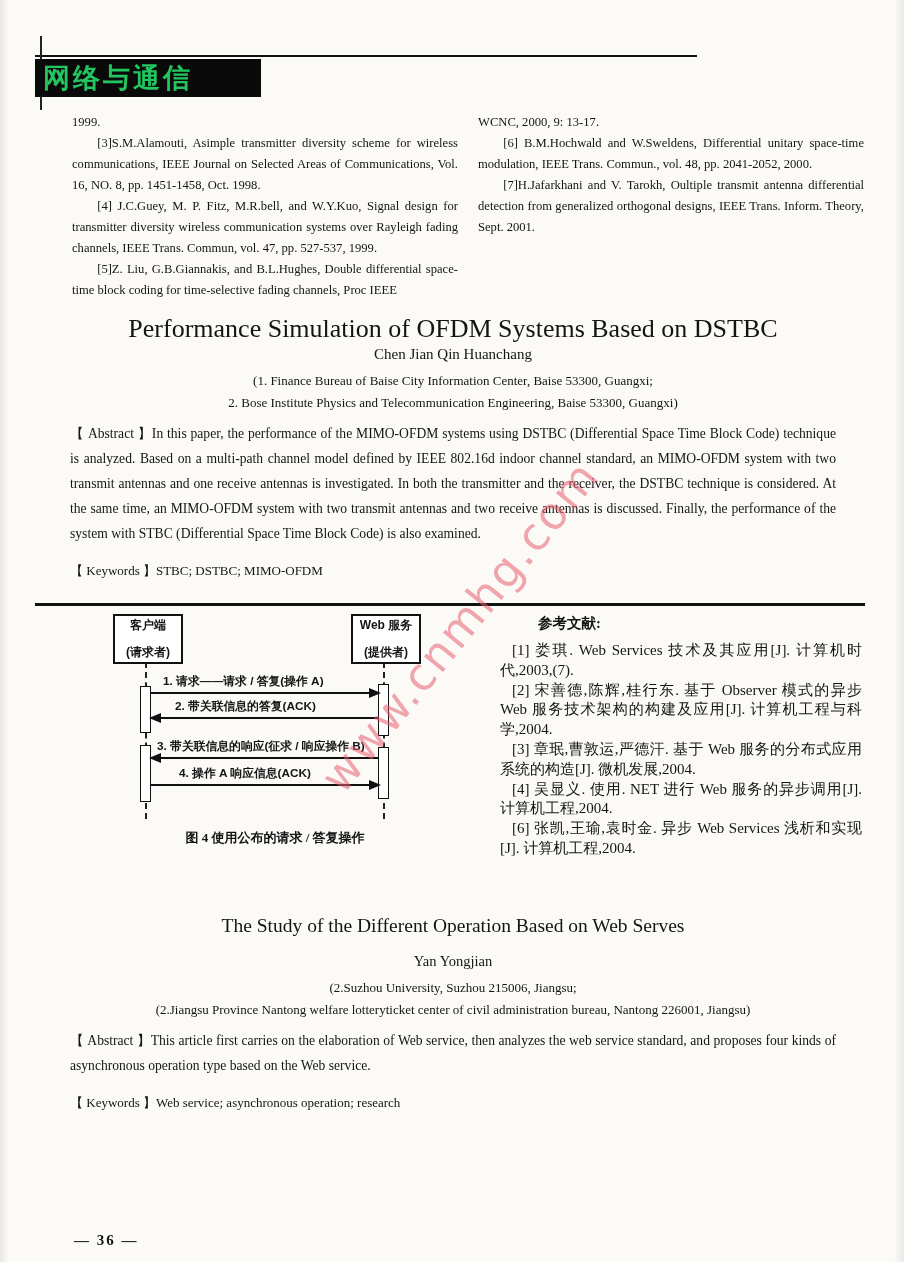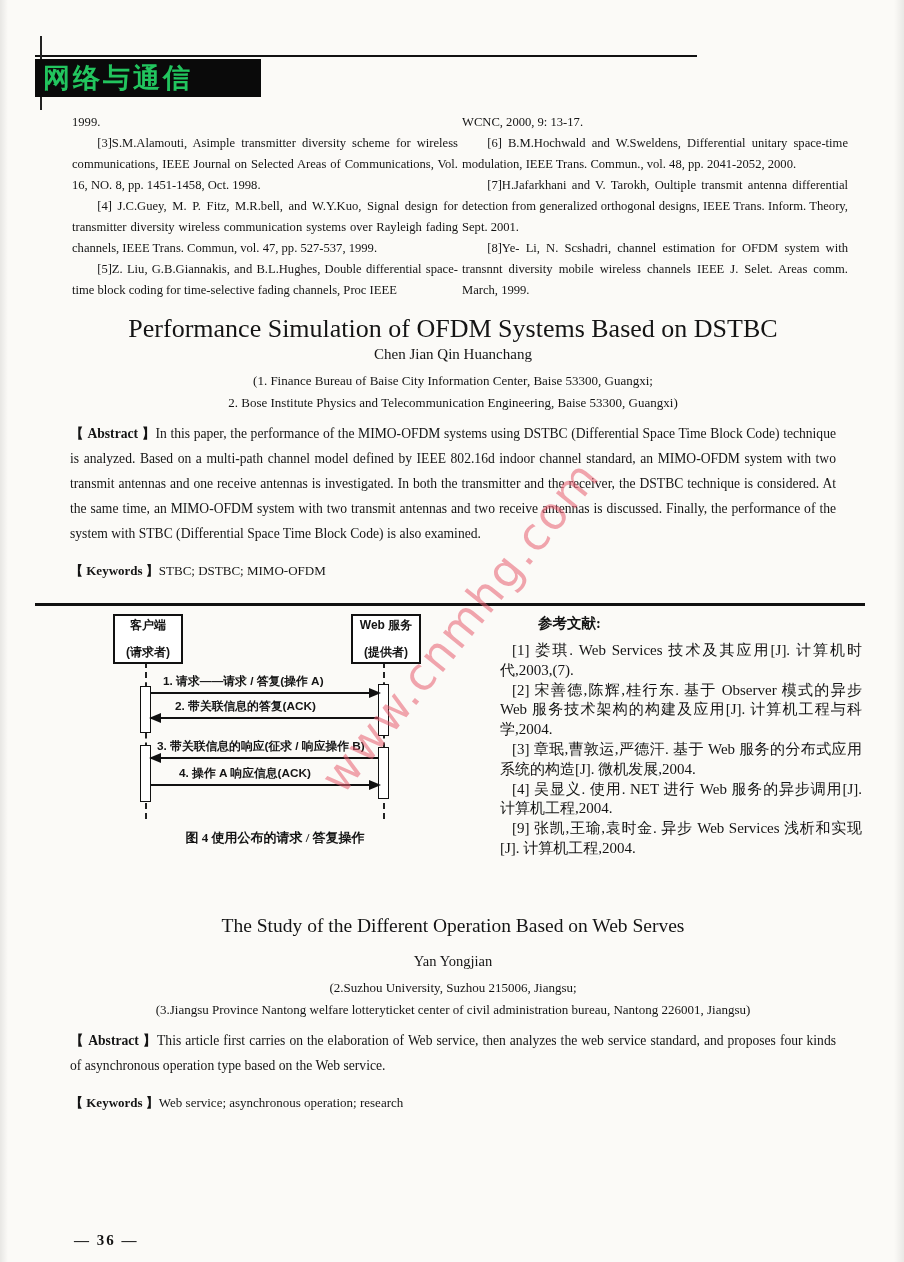--- a/index.html
+++ b/index.html
@@ -18,31 +18,31 @@
   .topline{position:absolute;left:35px;top:55px;width:662px;height:2px;background:#111;}
   .vtick{position:absolute;left:40px;top:36px;width:2px;height:74px;background:#222;}
   .banner{
     position:absolute;left:35px;top:59px;width:226px;height:38px;background:#0a0a0a;
     color:#22c55e;display:flex;align-items:center;justify-content:flex-start;
     padding-left:8px;box-sizing:border-box;
     font-size:27px;font-weight:bold;letter-spacing:3px;
     font-family:"Liberation Sans","DejaVu Sans",sans-serif;
   }
 
-  .refs-top{position:absolute;left:72px;top:112px;width:792px;display:flex;gap:4px;}
+  .refs-top{position:absolute;left:72px;top:112px;width:792px;display:flex;gap:20px;}
   .refs-col{width:386px;font-size:12.6px;line-height:21px;text-align:justify;}
   .refs-col p{margin:0;text-indent:2em;}
   .refs-col p.cont{text-indent:0;}
 
   .paper1{position:absolute;left:70px;top:314px;width:766px;}
   .p-title{text-align:center;font-size:26px;margin:0 0 2px 0;font-weight:normal;}
   .p-authors{text-align:center;font-size:15px;margin:0 0 10px 0;}
   .p-affil{text-align:center;font-size:13px;margin:0 0 6px 0;}
   .p-abstract{font-size:13.6px;line-height:25px;text-align:justify;margin:10px 0 0 0;}
-  .lbl{font-weight:bold;}
+  .lbl{font-weight:normal;}
   .p-keywords{font-size:13px;margin:16px 0 0 0;}
 
   .divider{position:absolute;left:35px;top:603px;width:830px;height:2.5px;background:#111;}
 
   .continued{position:absolute;left:70px;top:614px;width:792px;}
   .cont-note{font-size:14.5px;margin:0 0 12px 0;}
   .cont-row{display:flex;}
   .diagram-wrap{width:430px;flex:0 0 430px;}
   .seq{position:relative;width:340px;height:205px;margin-left:35px;
        font-family:"Liberation Sans","DejaVu Sans",sans-serif;}
@@ -95,21 +95,20 @@
   <div class="refs-col">
     <p class="cont">1999.</p>
     <p>[3]S.M.Alamouti, Asimple transmitter diversity scheme for wireless communications, IEEE Journal on Selected Areas of Communications, Vol. 16, NO. 8, pp. 1451-1458, Oct. 1998.</p>
     <p>[4] J.C.Guey, M. P. Fitz, M.R.bell, and W.Y.Kuo, Signal design for transmitter diversity wireless communication systems over Rayleigh fading channels, IEEE Trans. Commun, vol. 47, pp. 527-537, 1999.</p>
     <p>[5]Z. Liu, G.B.Giannakis, and B.L.Hughes, Double differential space-time block coding for time-selective fading channels, Proc IEEE</p>
   </div>
   <div class="refs-col">
     <p class="cont">WCNC, 2000, 9: 13-17.</p>
     <p>[6] B.M.Hochwald and W.Sweldens, Differential unitary space-time modulation, IEEE Trans. Commun., vol. 48, pp. 2041-2052, 2000.</p>
     <p>[7]H.Jafarkhani and V. Tarokh, Oultiple transmit antenna differential detection from generalized orthogonal designs, IEEE Trans. Inform. Theory, Sept. 2001.</p>
-    <p>[8]Ye- Li, N. Scshadri, channel estimation for OFDM system with transnnt diversity mobile wireless channels IEEE J. Selet. Areas comm. March, 1999.</p>
   </div>
 </div>
 
 <div class="paper1">
   <h1 class="p-title">Performance Simulation of OFDM Systems Based on DSTBC</h1>
   <div class="p-authors">Chen Jian  Qin Huanchang</div>
   <div class="p-affil">(1. Finance Bureau of Baise City Information Center, Baise 53300, Guangxi;</div>
   <div class="p-affil">2. Bose Institute Physics and Telecommunication Engineering, Baise 53300, Guangxi)</div>
   <p class="p-abstract"><span class="lbl">【 Abstract 】</span><span>In this paper, the performance of the MIMO-OFDM systems using DSTBC (Differential Space Time Block Code) technique is analyzed. Based on a multi-path channel model defined by IEEE 802.16d indoor channel standard, an MIMO-OFDM system with two transmit antennas and one receive antennas is investigated. In both the transmitter and the receiver, the DSTBC technique is considered. At the same time, an MIMO-OFDM system with two transmit antennas and two receive antennas is discussed. Finally, the performance of the system with STBC (Differential Space Time Block Code) is also examined.</span></p>
   <p class="p-keywords"><span class="lbl">【 Keywords 】</span><span>STBC; DSTBC; MIMO-OFDM</span></p>
@@ -150,29 +149,29 @@
         <div class="arrowline dirright" style="top:170px;"></div>
       </div>
       <div class="seq-caption">图 4  使用公布的请求 / 答复操作</div>
     </div>
     <div class="refs2">
       <div class="refs2-title">参考文献:</div>
       <p>[1] 娄琪. Web Services 技术及其应用[J]. 计算机时代,2003,(7).</p>
       <p>[2] 宋善德,陈辉,桂行东. 基于 Observer 模式的异步 Web 服务技术架构的构建及应用[J]. 计算机工程与科学,2004.</p>
       <p>[3] 章珉,曹敦运,严德汗. 基于 Web 服务的分布式应用系统的构造[J]. 微机发展,2004.</p>
       <p>[4] 吴显义. 使用. NET 进行 Web 服务的异步调用[J]. 计算机工程,2004.</p>
-      <p>[9] 张凯,王瑜,袁时金. 异步 Web Services 浅析和实现[J]. 计算机工程,2004.</p>
+      <p>[6] 张凯,王瑜,袁时金. 异步 Web Services 浅析和实现[J]. 计算机工程,2004.</p>
     </div>
   </div>
 </div>
 
 <div class="paper2">
   <h1 class="p2-title">The Study of the Different Operation Based on Web Serves</h1>
   <div class="p2-author">Yan Yongjian</div>
   <div class="p-affil">(2.Suzhou University, Suzhou 215006, Jiangsu;</div>
-  <div class="p-affil">(3.Jiangsu Province Nantong welfare lotteryticket center of civil administration bureau, Nantong 226001, Jiangsu)</div>
+  <div class="p-affil">(2.Jiangsu Province Nantong welfare lotteryticket center of civil administration bureau, Nantong 226001, Jiangsu)</div>
   <p class="p-abstract"><span class="lbl">【 Abstract 】</span><span>This article first carries on the elaboration of Web service, then analyzes the web service standard, and proposes four kinds of asynchronous operation type based on the Web service.</span></p>
   <p class="p-keywords"><span class="lbl">【 Keywords 】</span><span>Web service; asynchronous operation; research</span></p>
 </div>
 
 <div class="pageno">— 36 —</div>
 
 <div class="watermark">www.cnmhg.com</div>
 
 </body></html>

